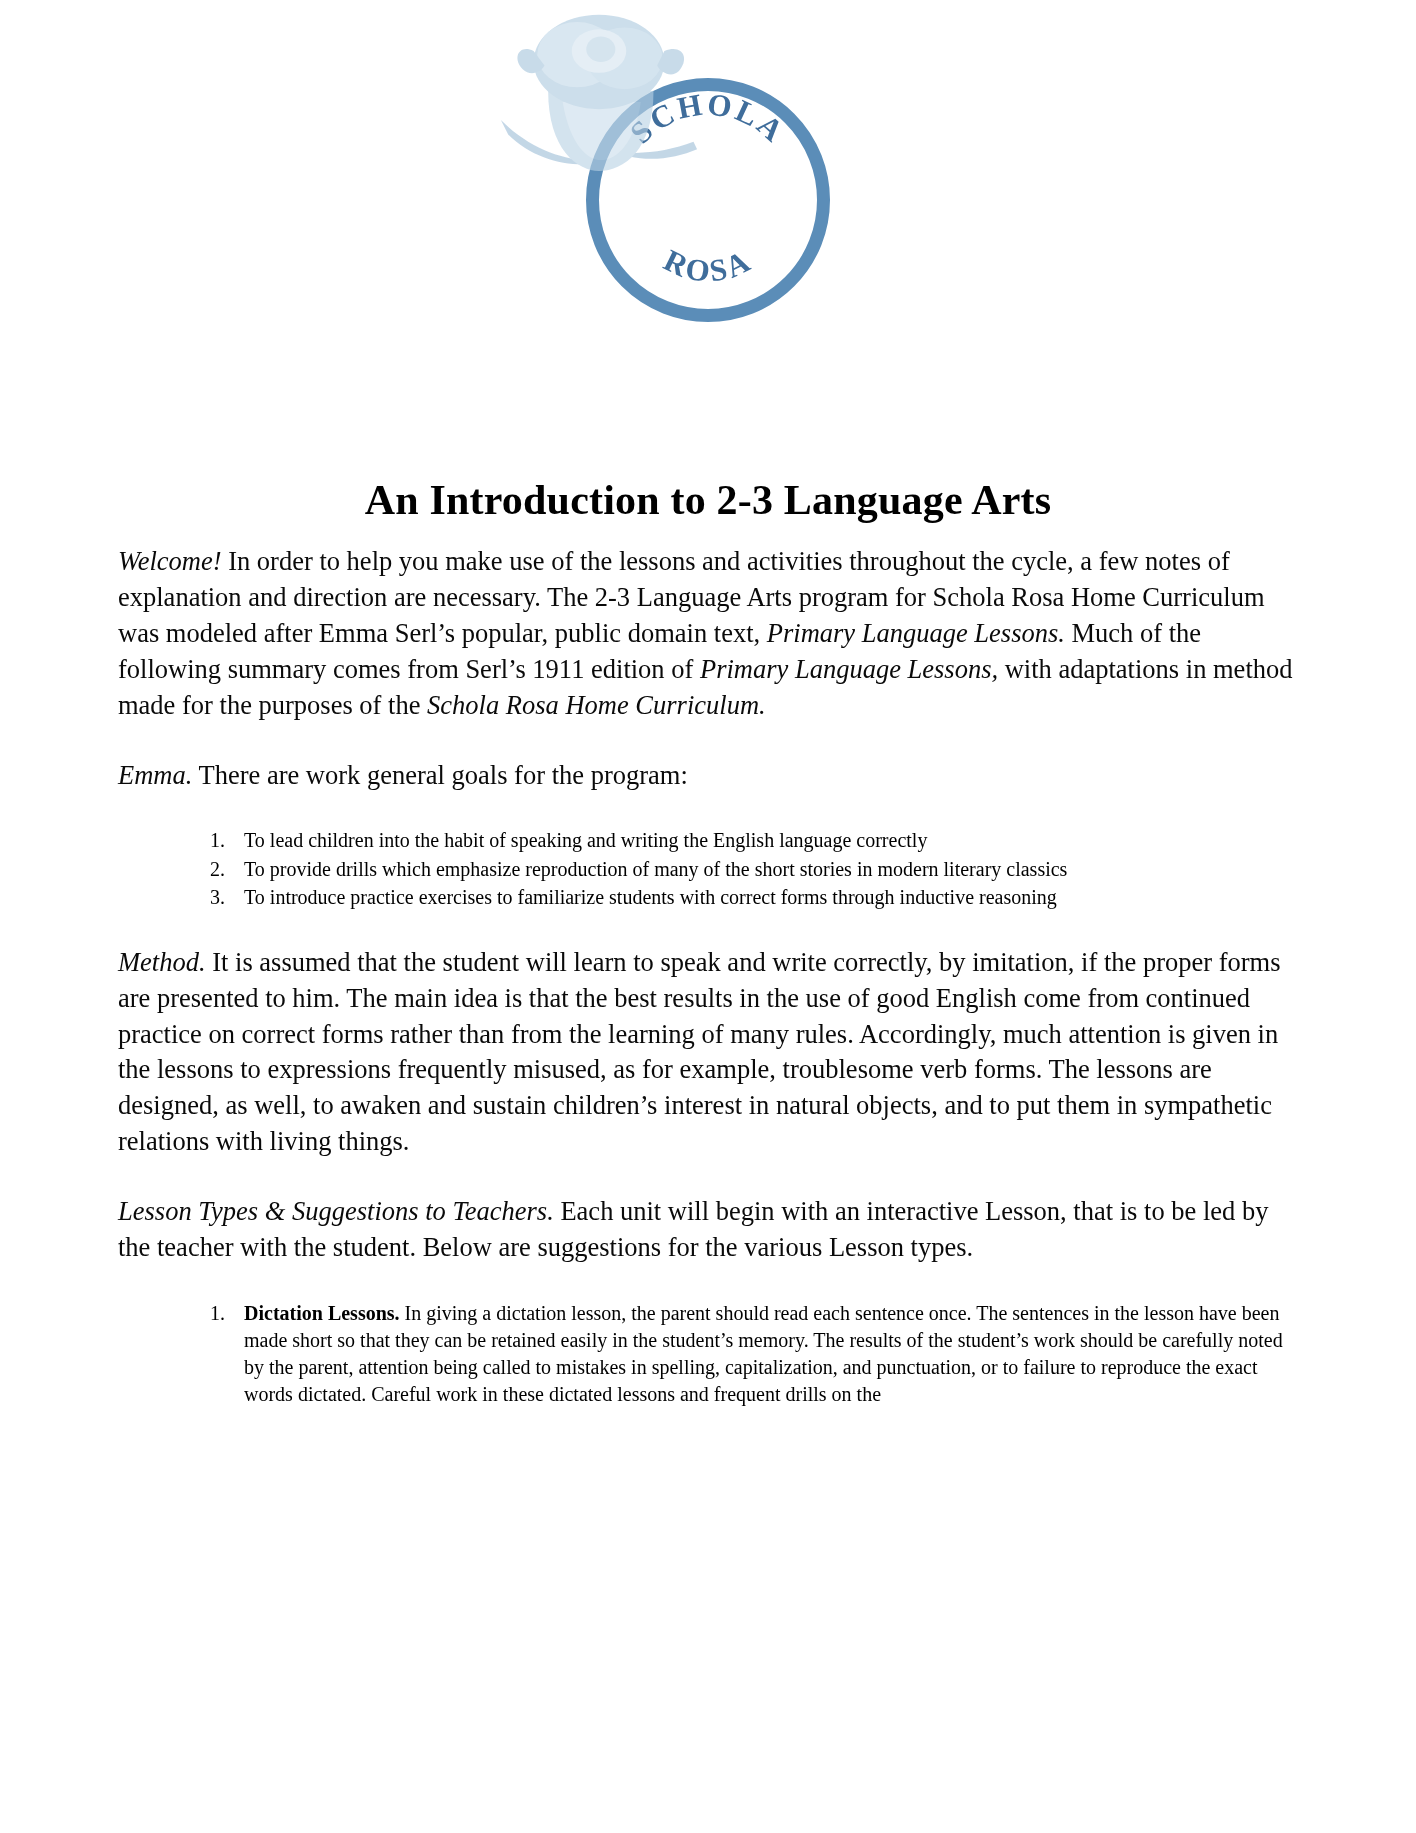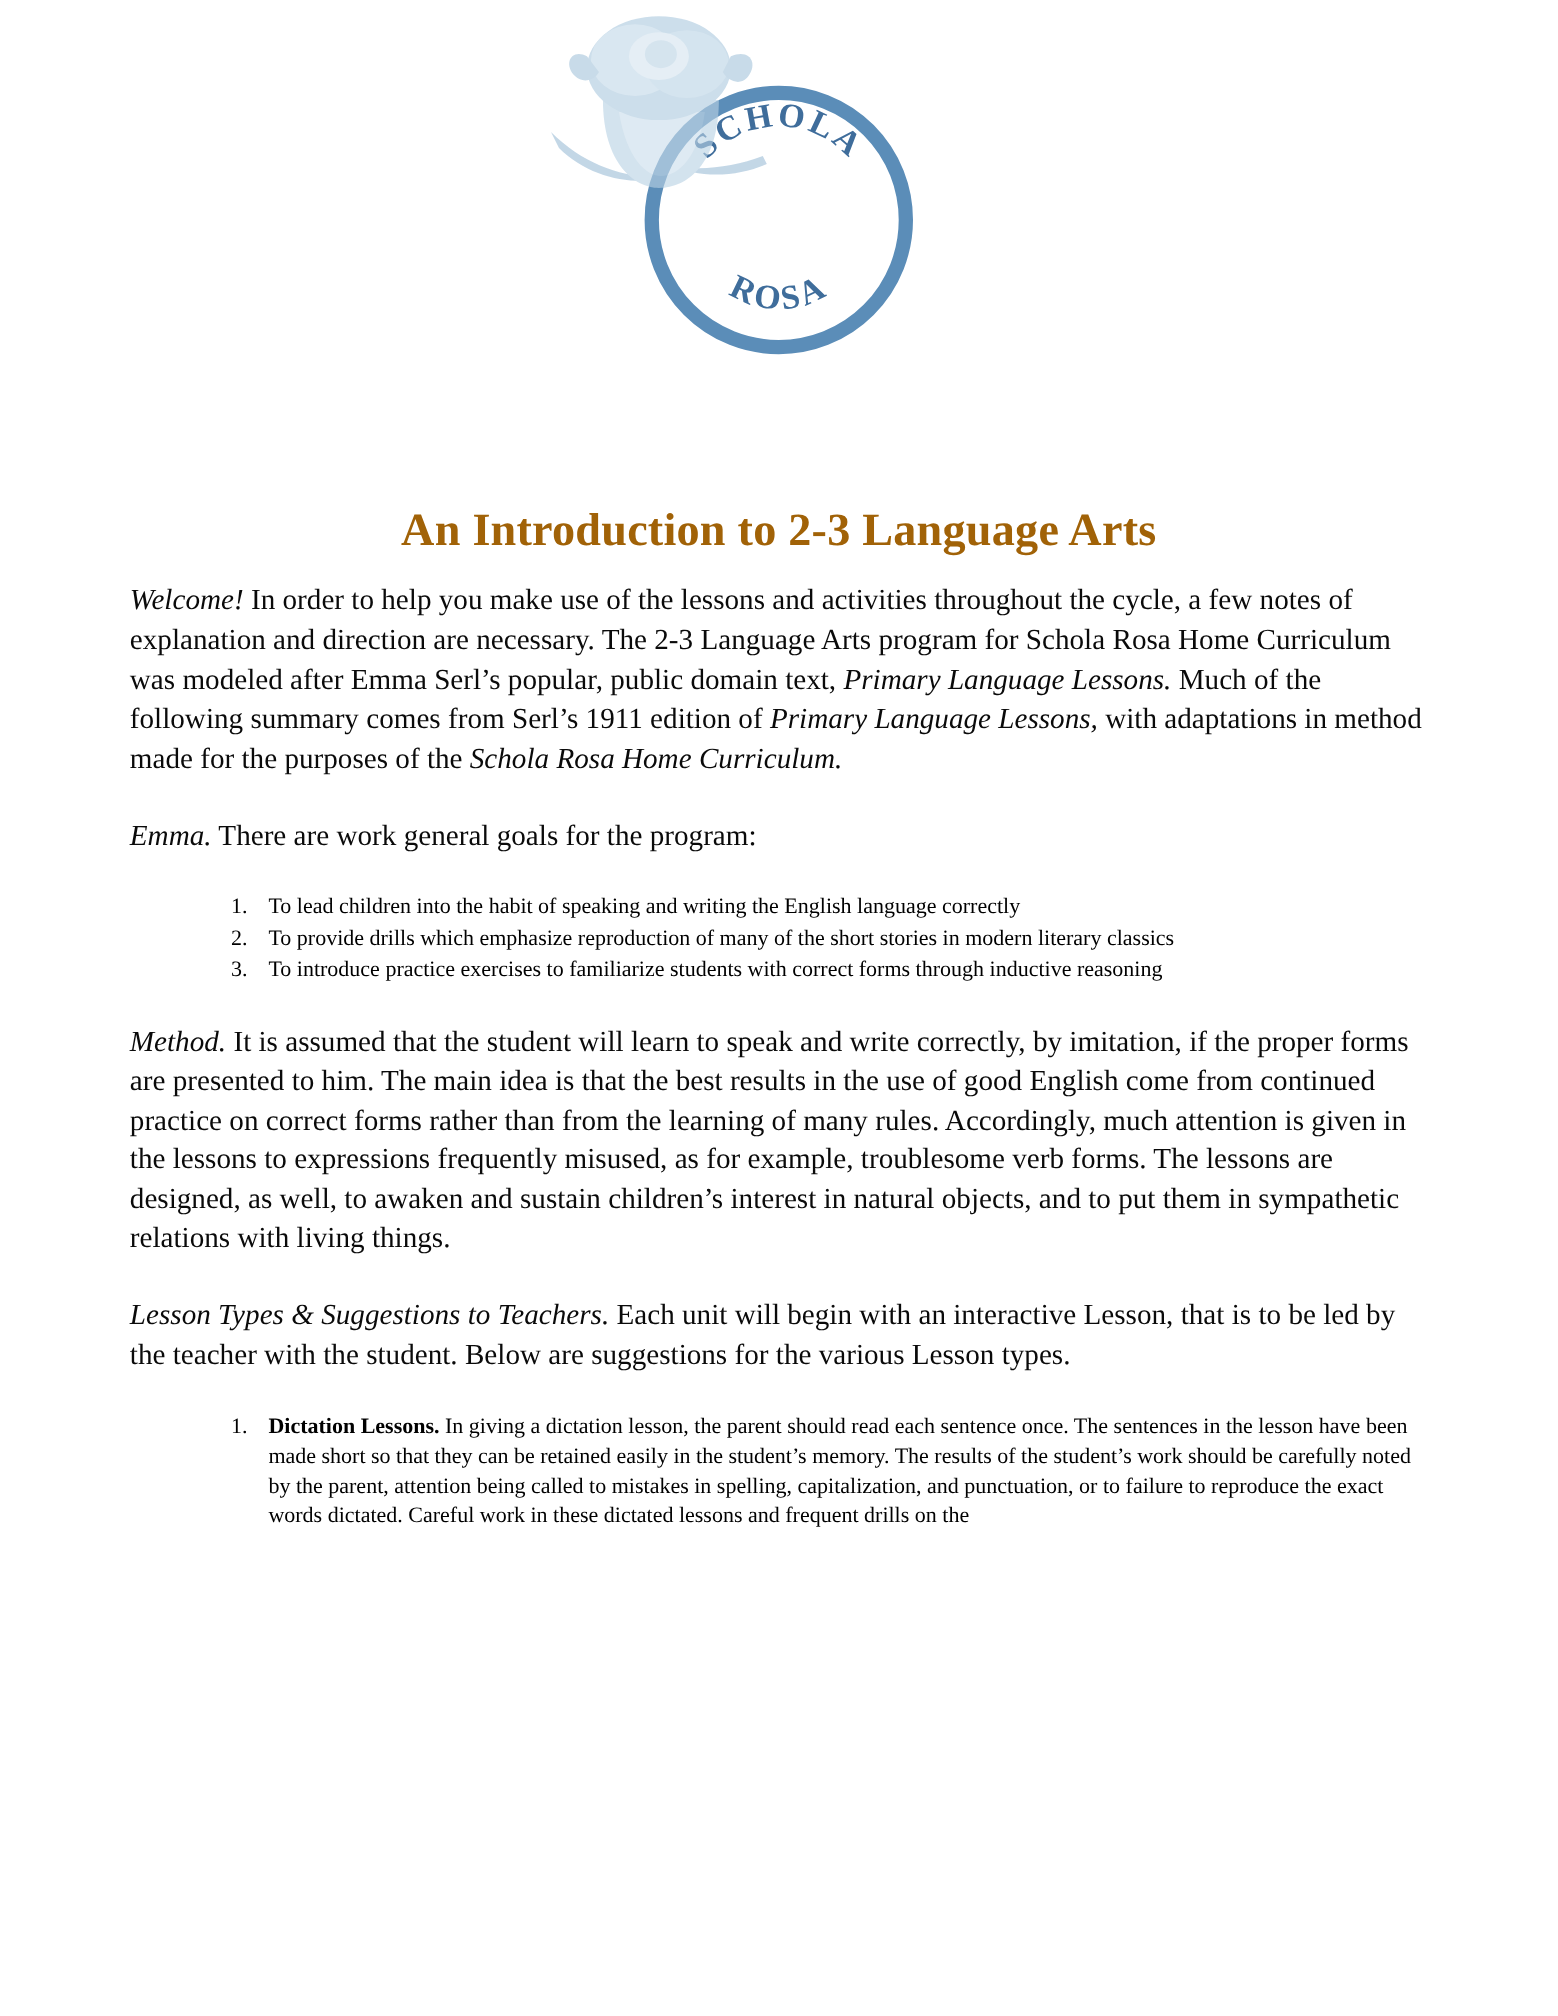--- a/index.html
+++ b/index.html
@@ -61,35 +61,35 @@
     left: 50%;
     top: 50%;
     transform: translate(-50%, -50%);
     width: 118px;
     height: 110px;
   }
 
   
   .doc-title {
     position: absolute;
-    top: 430px;
+    top: 448px;
     left: 0;
     width: 100%;
     text-align: center;
     font-family: "Liberation Serif", "DejaVu Serif", serif;
     font-weight: 700;
     font-size: 42px;
-    color: #a16207;
+    color: #000000;
     letter-spacing: 0.2px;
   }
 
   
   .body-col {
     position: absolute;
-    top: 528px;
+    top: 544px;
     left: 118px;
     width: 1180px;
   }
   p.para {
     margin: 0 0 34px 0;
     font-size: 26.5px;
     line-height: 1.355;
     text-align: left;
     color: #0a0a0a;
   }

